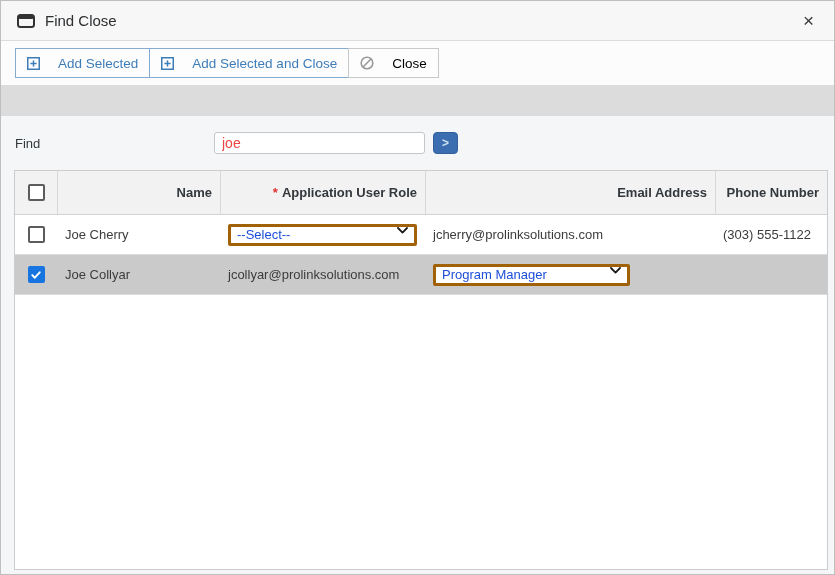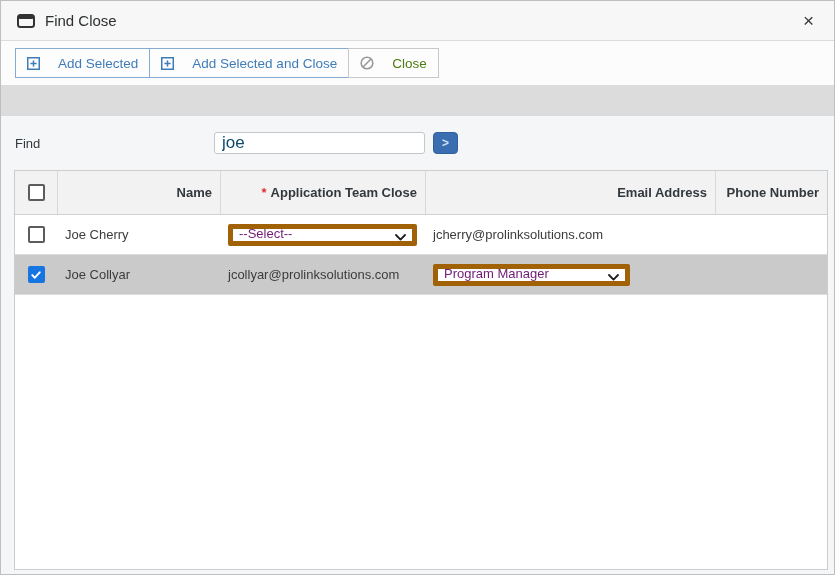--- a/index.html
+++ b/index.html
@@ -43,21 +43,21 @@
   .tbtn {
     display: inline-flex; align-items: center; gap: 18px;
     height: 30px; padding: 0 11px;
     background: #fdfdfe;
     font-family: "Liberation Sans", sans-serif;
     font-size: 13.5px;
     cursor: pointer;
   }
   .tbtn.blue { color: #3e7cb8; border: 1px solid #86abd0; }
   .tbtn.blue + .tbtn.blue { margin-left: -1px; }
-  .tbtn.gray { color: #4d7c0f; border: 1px solid #c9c9c9; margin-left: -1px; }
+  .tbtn.gray { color: #000000; border: 1px solid #c9c9c9; margin-left: -1px; }
   .tbtn .ticon { display: inline-flex; }
   
   .content {
     flex: 1 1 auto;
     background: #f5f6f8;
     display: flex; flex-direction: column;
     min-height: 0;
   }
   .gray-band { height: 31px; flex: 0 0 31px; background: #dcdcdc; }
   .find-row {
@@ -65,21 +65,21 @@
     display: flex; align-items: center;
     padding: 16px 14px;
   }
   .find-label { width: 199px; color: #33383d; }
   .find-input {
     width: 211px; height: 22px;
     border: 1px solid #c6c6c6; border-radius: 3px;
     background: #ffffff;
     padding: 0 7px;
     font-family: "Liberation Sans", sans-serif;
-    font-size: 17px; color: #0c4a6e;
+    font-size: 14px; color: #ef4444;
   }
   .go-btn {
     width: 25px; height: 22px;
     margin-left: 8px;
     background: #3a6eb0;
     border: 1px solid #31609d; border-radius: 4px;
     color: #cfe2f5;
     font-size: 12px; font-weight: bold;
     display: inline-flex; align-items: center; justify-content: center;
     cursor: pointer;
@@ -121,25 +121,25 @@
     background: #ffffff;
     display: inline-flex; align-items: center; justify-content: center;
     cursor: pointer;
   }
   .checkbox svg { visibility: hidden; }
   .checkbox.checked { background: #1675e0; border-color: #1675e0; }
   .checkbox.checked svg { visibility: visible; }
   
   .select {
     width: 197px; height: 22px;
-    border: 5px solid #a16207; border-radius: 2px;
-    background: #ffffff;
-    display: inline-flex; align-items: flex-end;
+    border: 3px solid #a16207; border-radius: 2px;
+    background: #ffffff;
+    display: inline-flex; align-items: flex-start;
     padding: 0 6px;
-    color: #701a75;
+    color: #1d4ed8;
     cursor: pointer;
   }
   .select .sel-text { flex: 1 1 auto; overflow: hidden; white-space: nowrap; }
   .select .chev { flex: 0 0 auto; display: inline-flex; margin-left: 4px; }
 </style>
 </head>
 <body>
 
 <div class="dialog">
 
@@ -202,21 +202,21 @@
             <svg width="12" height="12" viewBox="0 0 16 16">
                 <path d="M3 8.2 L6.4 11.6 L13 4.4" fill="none" stroke="#fff" stroke-width="2.6" stroke-linecap="round" stroke-linejoin="round"></path>
               </svg>
           </span>
         </div>
         <div class="hcell">
           <span>Name</span>
         </div>
         <div class="hcell">
           <span class="req">*</span>
-          <span>Application Team Close</span>
+          <span>Application User Role</span>
         </div>
         <div class="hcell">
           <span>Email Address</span>
         </div>
         <div class="hcell">
           <span>Phone Number</span>
         </div>
       </div>
       <div id="rows-container">
   <div class="trow">
@@ -236,20 +236,23 @@
         <span class="chev">
           <svg width="11" height="7" viewBox="0 0 11 7">
                     <path d="M1 1 L5.5 5.6 L10 1" fill="none" stroke="#1c1c1c" stroke-width="1.8" stroke-linecap="round" stroke-linejoin="round"></path>
                   </svg>
         </span>
       </span>
     </div>
     <div class="cell">
       <span>jcherry@prolinksolutions.com</span>
     </div>
+    <div class="cell">
+      <span>(303) 555-1122</span>
+    </div>
   </div>
 
   <div class="trow selected">
     <div class="cell c-check">
       <span class="checkbox checked">
         <svg width="12" height="12" viewBox="0 0 16 16">
                   <path d="M3 8.2 L6.4 11.6 L13 4.4" fill="none" stroke="#fff" stroke-width="2.6" stroke-linecap="round" stroke-linejoin="round"></path>
                 </svg>
       </span>
     </div>

